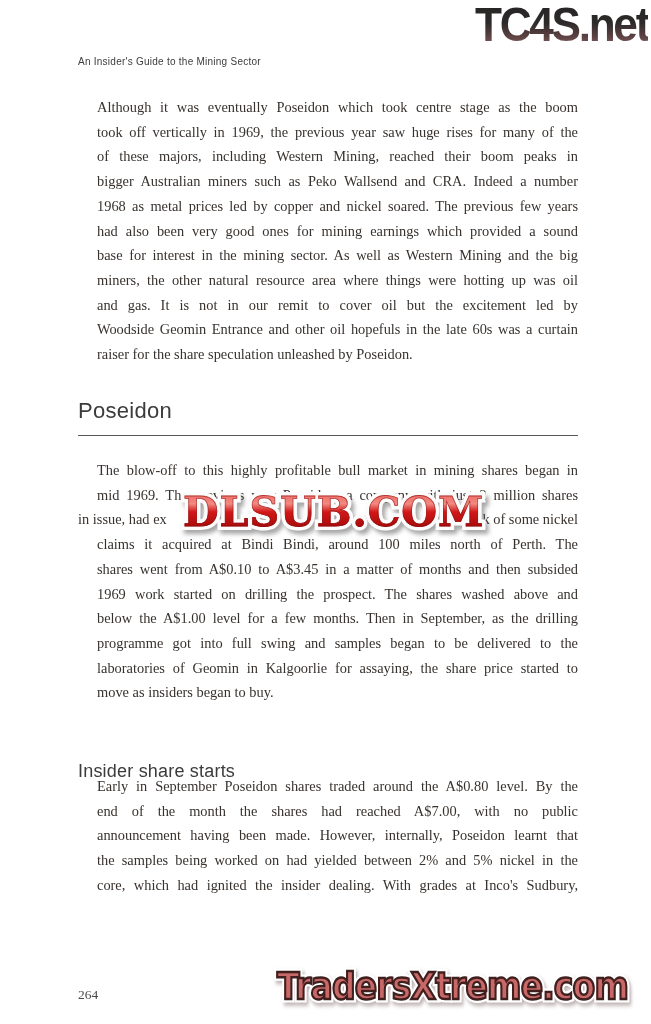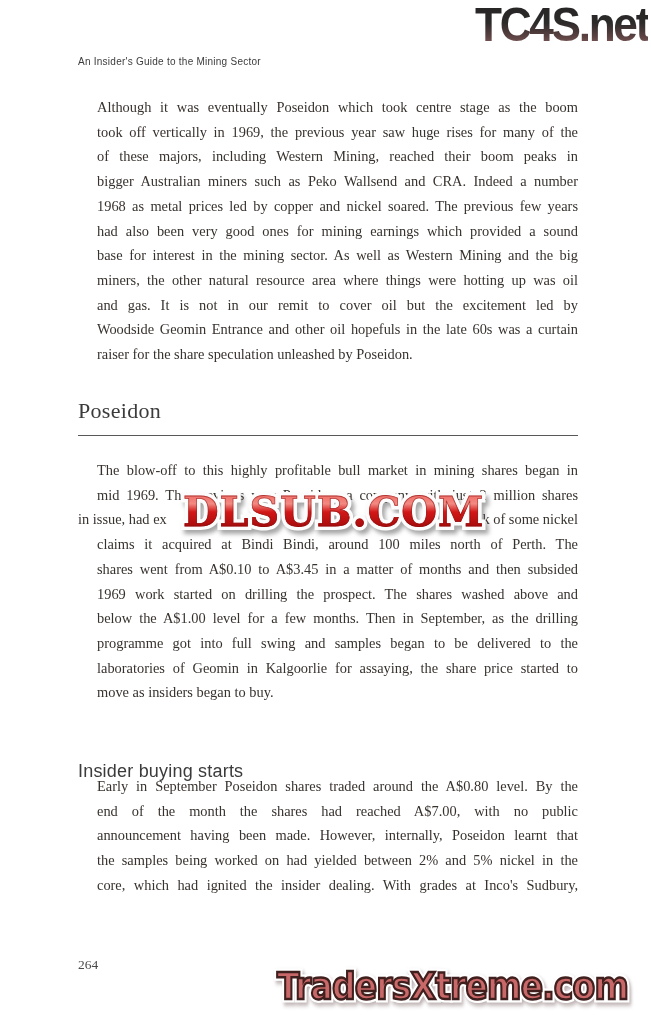--- a/index.html
+++ b/index.html
@@ -26,34 +26,34 @@
   .jline.last{text-align-last:left;}
   .split{
     display:flex;justify-content:space-between;
     height:24.72px;line-height:24.72px;
   }
   #para1{top:95px;}
   #para2{top:458px;}
   #para3{top:774px;font-family:Liberation Serif, serif;}
   .section-heading{
     position:absolute;left:78px;top:398px;width:500px;
-    font-family:Liberation Serif, serif;
+    font-family:Liberation Sans, sans-serif;
     font-size:22px;line-height:26px;color:#3b3b3b;letter-spacing:.3px;
   }
   .section-rule{
     position:absolute;left:78px;top:435px;width:500px;height:0;
     border-top:1.4px solid #585858;
   }
   .subsection-heading{
     position:absolute;left:78px;top:761px;
     font-family:"Liberation Sans",sans-serif;
     font-size:18px;color:#3b3b3b;letter-spacing:.2px;
   }
   .page-number{
-    position:absolute;left:78px;top:957px;
+    position:absolute;left:78px;top:987px;
     font-size:13.5px;color:#4a4a4a;
   }
   
   .wm{pointer-events:none;}
   .wm-tc4s{
     position:absolute;top:2px;right:3px;
     font-family:"Liberation Sans",sans-serif;font-weight:700;
     font-size:48px;line-height:46px;letter-spacing:-2.5px;
     transform:scaleX(.92);transform-origin:right top;
     background:linear-gradient(180deg,#262424 0%,#2d2a2a 45%,#5c4242 75%,#8a6464 100%);
@@ -130,21 +130,21 @@
     <div class="jline">programme got into full swing and samples began to be delivered to the</div>
     <div class="jline">laboratories of Geomin in Kalgoorlie for assaying, the share price started to</div>
     <div class="jline last">move as insiders began to buy.</div>
   </div>
 
   <div class="wm wm-stack wm-dlsub">
     <span class="wm-layer back">DLSUB.COM</span>
     <span class="wm-layer front">DLSUB.COM</span>
   </div>
 
-  <div class="subsection-heading">Insider buying starts</div>
+  <div class="subsection-heading">Insider share starts</div>
 
   <div class="para" id="para3">
     <div class="jline">Early in September Poseidon shares traded around the A$0.80 level. By the</div>
     <div class="jline">end of the month the shares had reached A$7.00, with no public</div>
     <div class="jline">announcement having been made. However, internally, Poseidon learnt that</div>
     <div class="jline">the samples being worked on had yielded between 2% and 5% nickel in the</div>
     <div class="jline">core, which had ignited the insider dealing. With grades at Inco's Sudbury,</div>
   </div>
 
   <div class="page-number">264</div>

